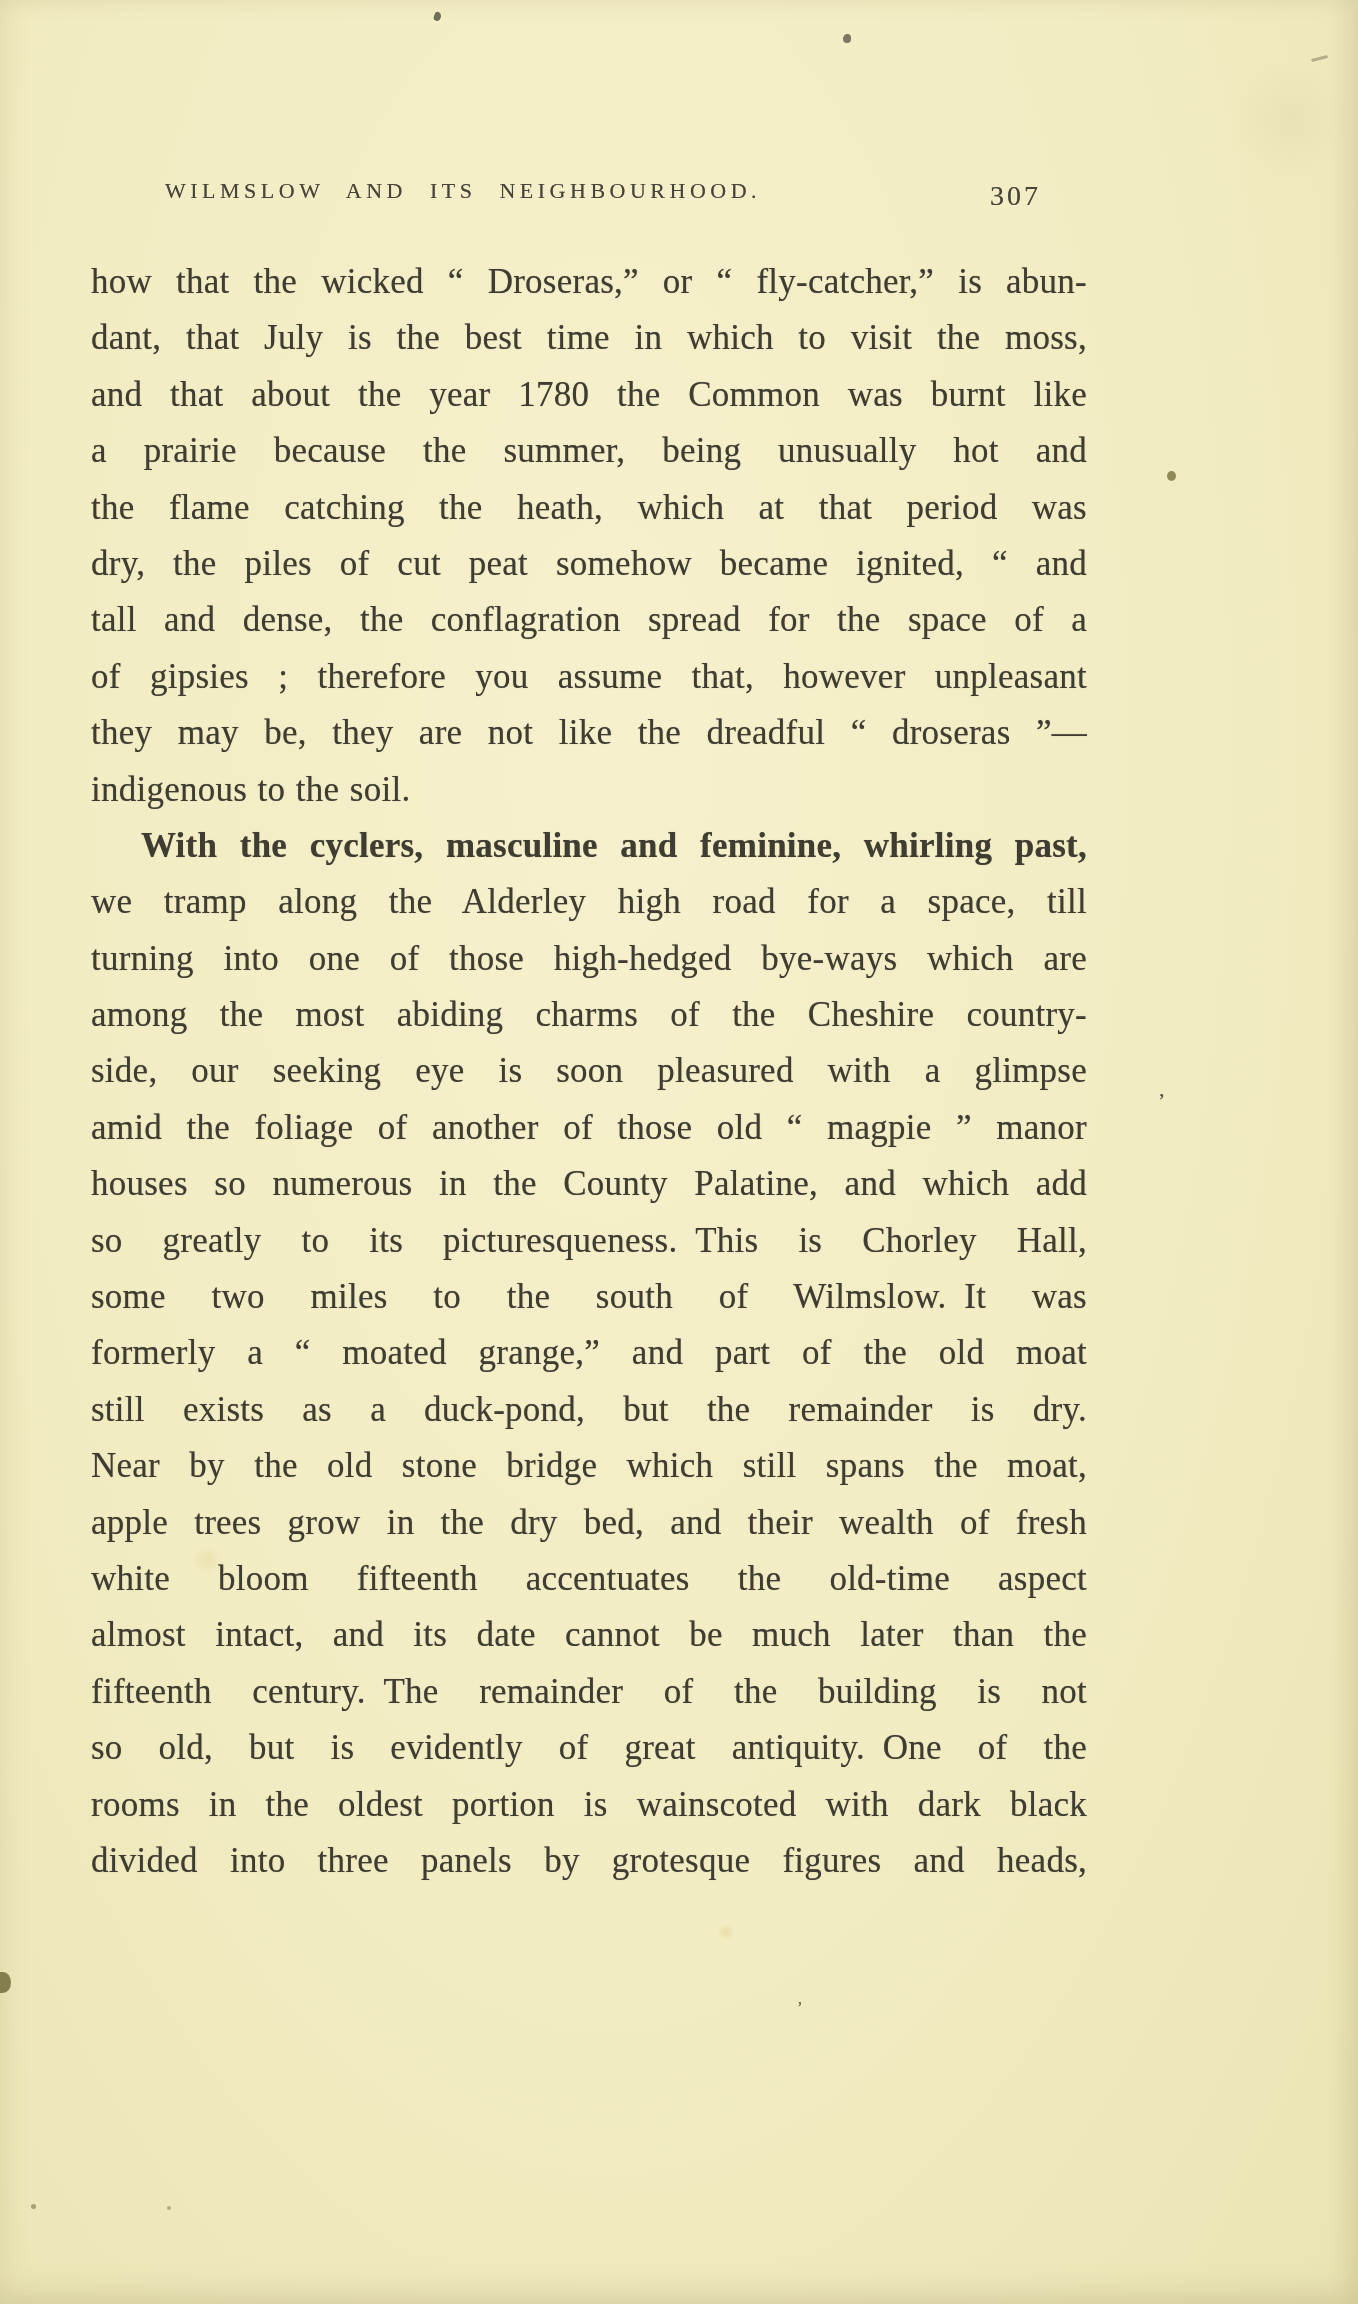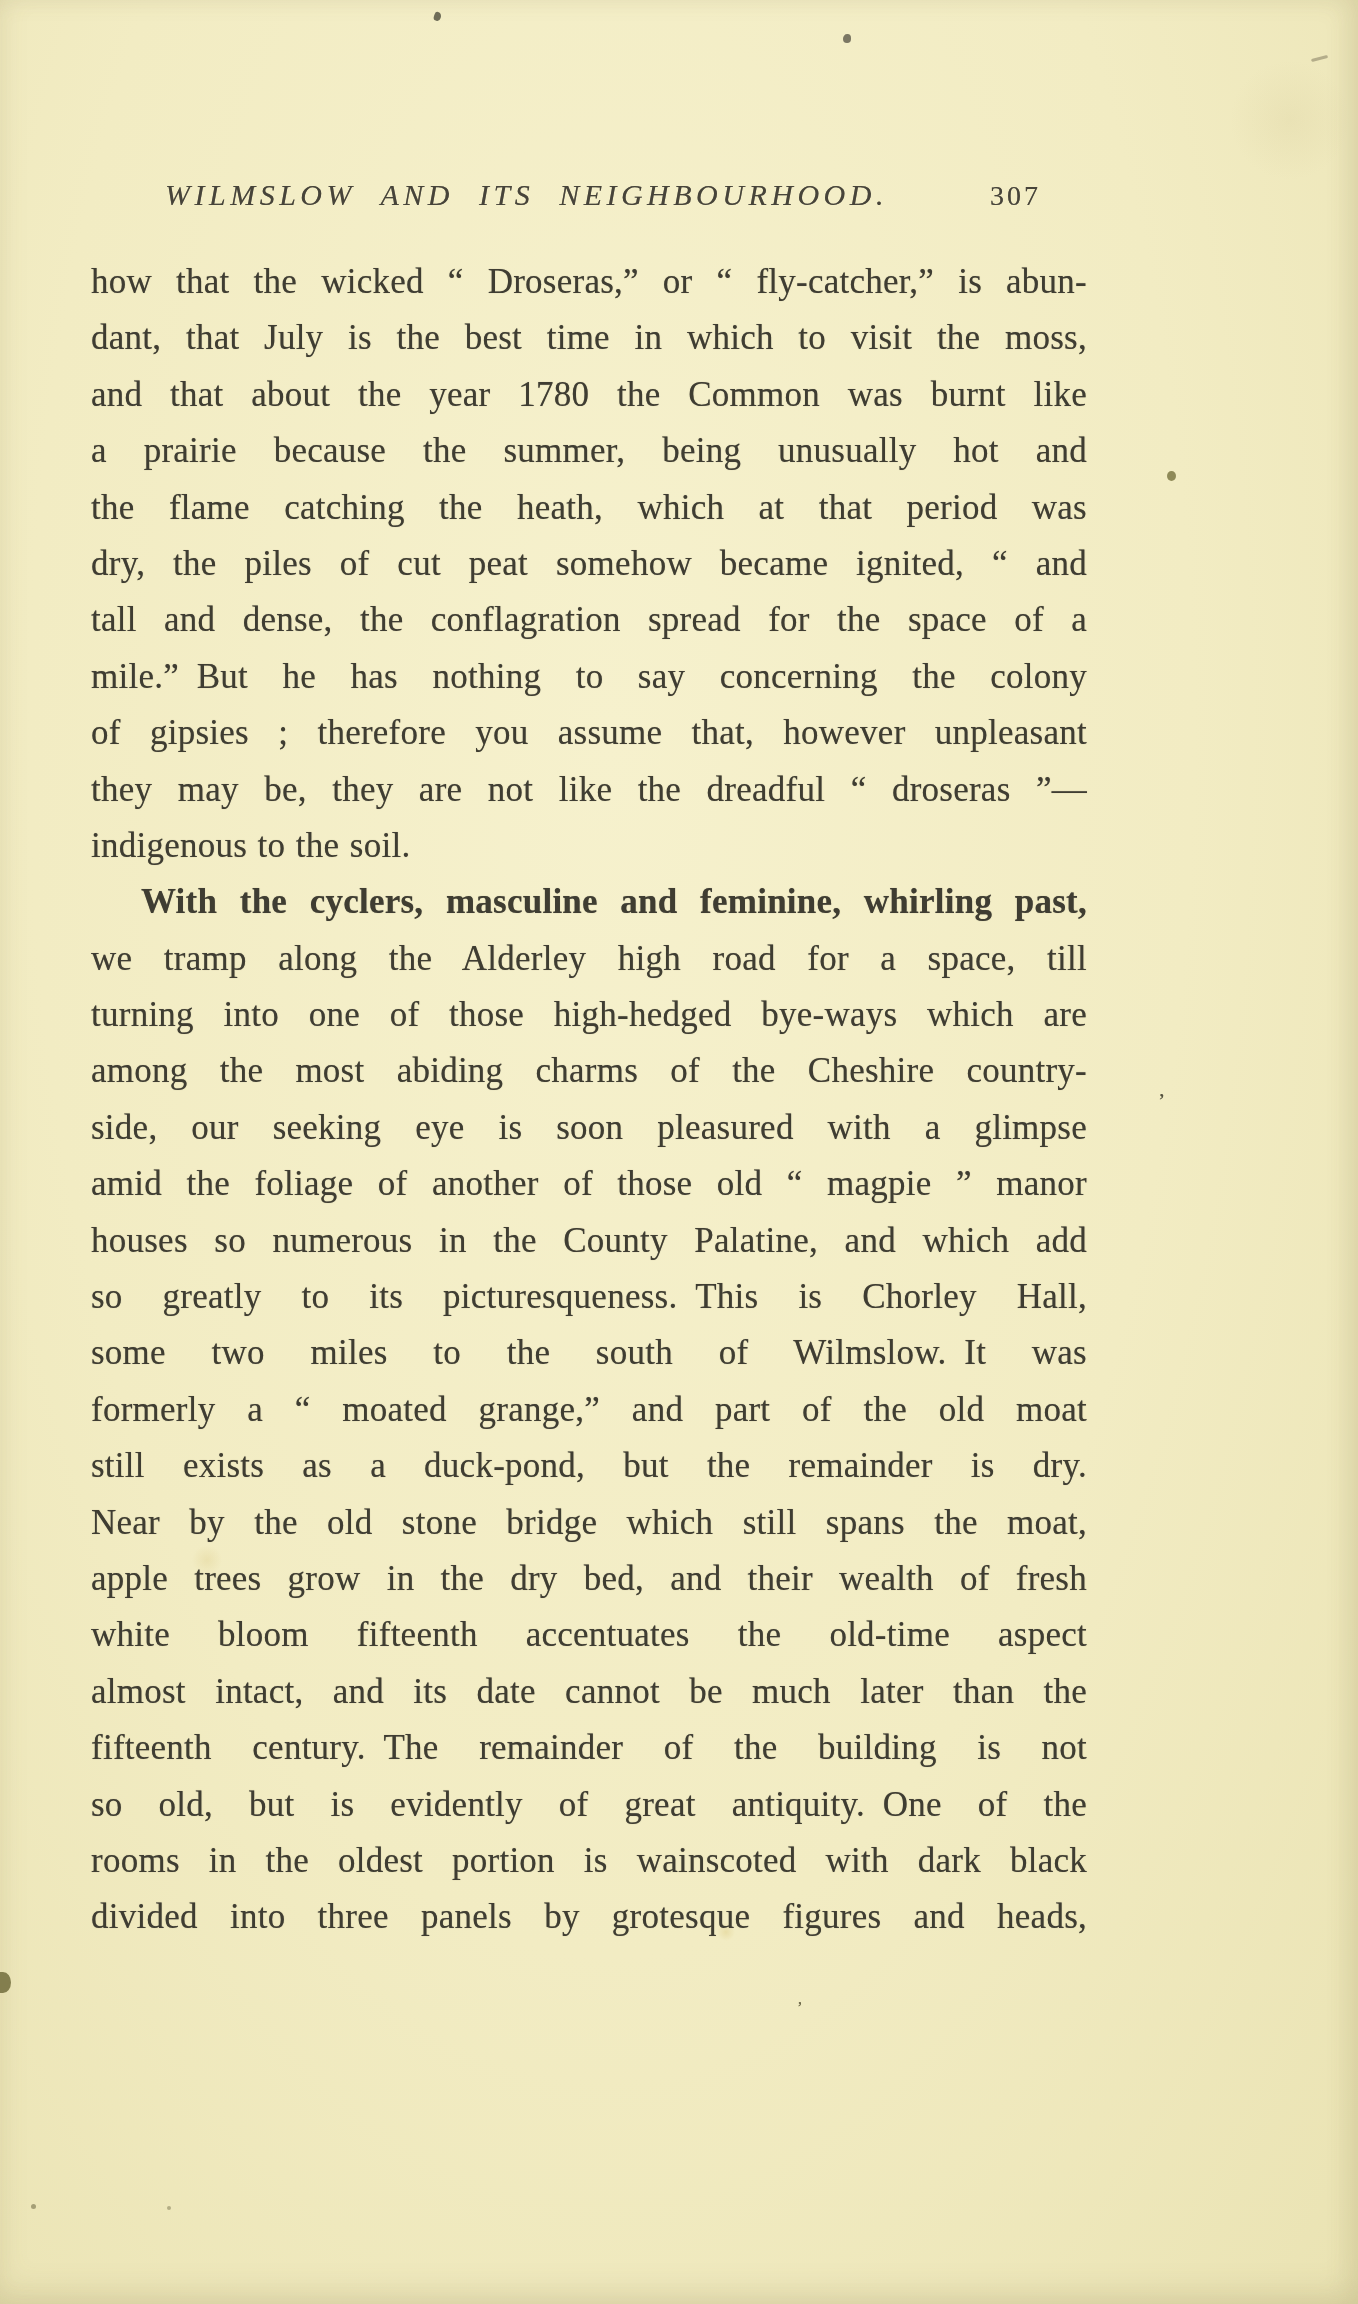--- a/index.html
+++ b/index.html
@@ -12,21 +12,21 @@
     background:
       radial-gradient(circle at 207px 1560px, rgba(205,180,95,0.20) 0, rgba(205,180,95,0) 15px),
       radial-gradient(circle at 726px 1932px, rgba(200,170,70,0.22) 0, rgba(200,170,70,0) 9px),
       radial-gradient(circle at 1290px 120px, rgba(190,175,120,0.12) 0, rgba(190,175,120,0) 60px),
       radial-gradient(ellipse at 45% 32%, #f6f1cd 0%, #f2ecc3 55%, #eae3b3 100%);
     box-shadow: inset 0 -14px 30px rgba(120,110,60,0.12), inset -10px 0 24px rgba(120,110,60,0.10);
   }
   .running-header{position:absolute;top:178px;left:91px;width:996px;height:46px;}
   .header-title{
     position:absolute;left:74px;top:0;
-    font-style:italic;font-size:30px;
+    font-size:22px;
     letter-spacing:4.5px;word-spacing:13px;
     color:#47443a;white-space:nowrap;
     text-shadow:0 0 0.6px rgba(71,68,58,0.55);
   }
   .page-num{
     position:absolute;right:46px;top:2px;
     font-size:28px;letter-spacing:3px;color:#47443a;
     text-shadow:0 0 0.6px rgba(71,68,58,0.55);
   }
   .body-text{position:absolute;top:254px;left:91px;width:996px;}
@@ -64,21 +64,20 @@
 
   <div class="body-text">
     <div>
       <div class="line">how that the wicked “ Droseras,” or “ fly-catcher,” is abun-</div>
       <div class="line">dant, that July is the best time in which to visit the moss,</div>
       <div class="line">and that about the year 1780 the Common was burnt like</div>
       <div class="line">a prairie because the summer, being unusually hot and</div>
       <div class="line">the flame catching the heath, which at that period was</div>
       <div class="line">dry, the piles of cut peat somehow became ignited, “ and</div>
       <div class="line">tall and dense, the conflagration spread for the space of a</div>
-      <div class="line">mile.” But he has nothing to say concerning the colony</div>
       <div class="line">of gipsies ; therefore you assume that, however unpleasant</div>
       <div class="line">they may be, they are not like the dreadful “ droseras ”—</div>
       <div class="line no-stretch">indigenous to the soil.</div>
     </div>
     <div>
       <div class="line indent">With the cyclers, masculine and feminine, whirling past,</div>
       <div class="line">we tramp along the Alderley high road for a space, till</div>
       <div class="line">turning into one of those high-hedged bye-ways which are</div>
       <div class="line">among the most abiding charms of the Cheshire country-</div>
       <div class="line">side, our seeking eye is soon pleasured with a glimpse</div>

